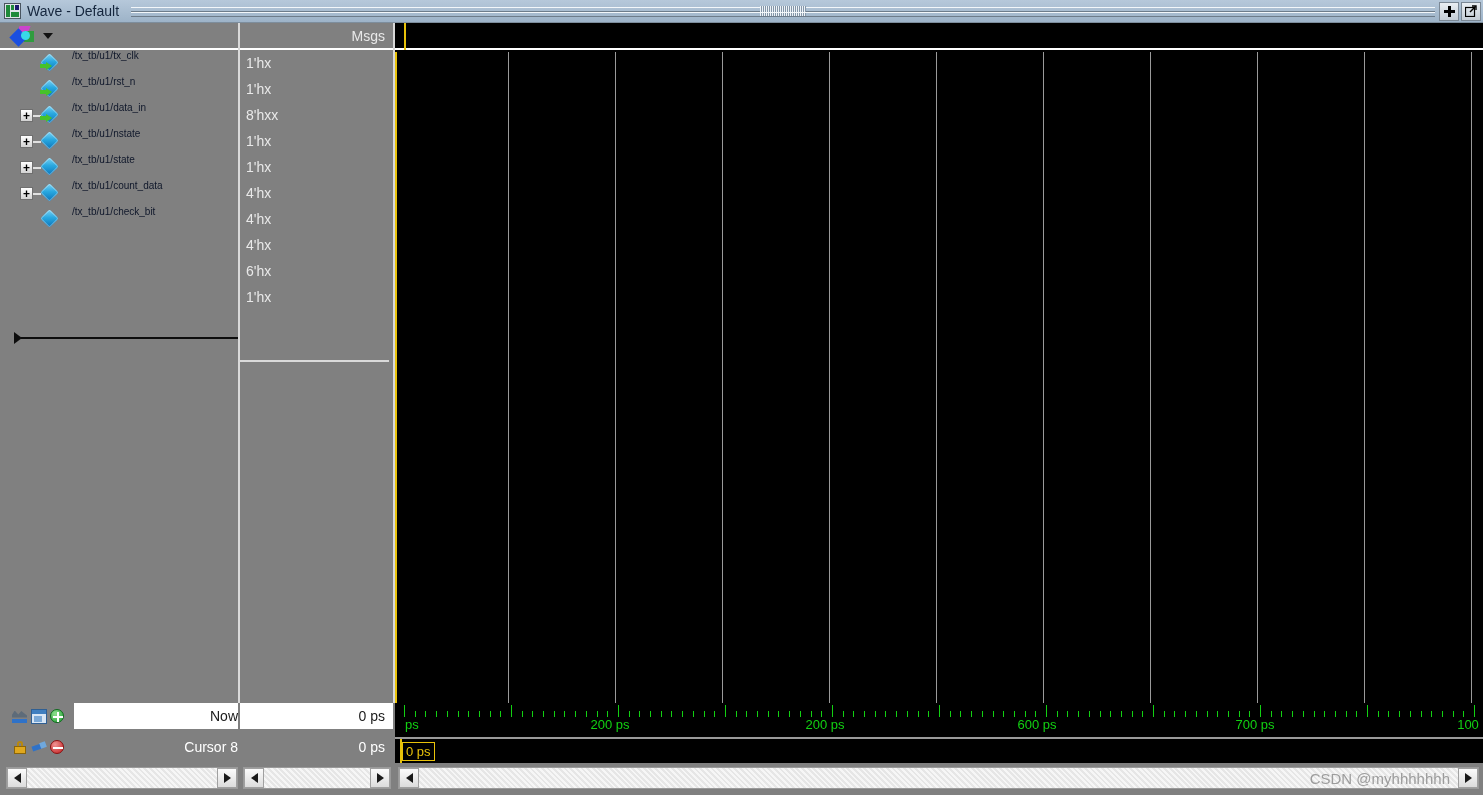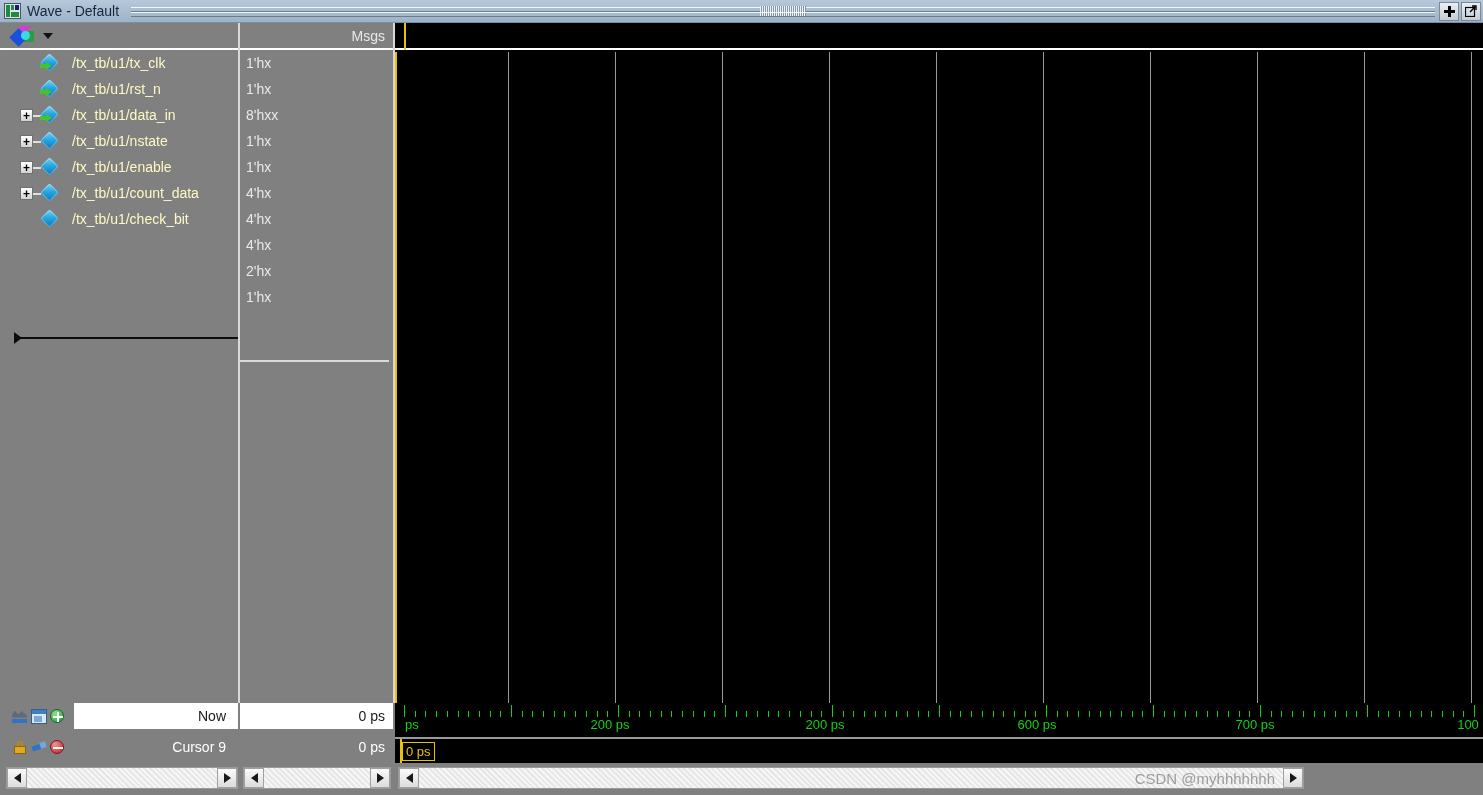--- a/index.html
+++ b/index.html
@@ -82,22 +82,22 @@
     width:0;height:0;border-left:5px solid transparent;border-right:5px solid transparent;
     border-top:6px solid #111; margin-left:3px;
   }
   .head-msgs {
     margin-left:auto; padding-right:8px; font-size:14px; color:#e8e8e8;
   }
 
   
   .rows { position:relative; }
   .srow {
-    height: 26px; display:flex; align-items:center; position:relative;
-    font-size: 14px; color:#fef9c3; white-space:nowrap;
+    height: 26px; display:flex; position:relative;
+    font-size: 10px; color:#0f172a; white-space:nowrap;
   }
   .expander {
     position:absolute; left:20px; top:7px; width:13px; height:13px;
     background: linear-gradient(#ffffff,#d2d2d2);
     border:1px solid #6f6f6f;
     display:flex; align-items:center; justify-content:center;
     font-size:12px; line-height:1; color:#000; font-weight:bold;
   }
   .expander::after { content:"+"; }
   .exp-line {
@@ -159,21 +159,21 @@
   
   .bottom { position:absolute; left:0; top:703px; width:1483px; height:92px; }
 
   .statrow { position:absolute; height:26px; }
   .st-iconcell {
     position:absolute; left:0; width:74px; height:26px; background:#808080;
     display:flex; align-items:center; gap:3px; padding-left:12px;
   }
   .st-label {
     position:absolute; left:74px; width:164px; height:26px;
-    display:flex; align-items:center; justify-content:flex-end; padding-right:12px;
+    display:flex; align-items:center; justify-content:flex-end; padding-right:0;
     font-size:14px; white-space:nowrap;
   }
   .st-value {
     position:absolute; left:240px; width:153px; height:26px;
     display:flex; align-items:center; justify-content:flex-end; padding-right:8px;
     font-size:14px; white-space:nowrap;
   }
   .row-now .st-label, .row-now .st-value { background:#ffffff; color:#1a1a1a; }
   .row-cur .st-label, .row-cur .st-value { background:#808080; color:#ffffff; }
 
@@ -324,21 +324,21 @@
               <span class="diamond"></span>
             </span>
             <span class="sig-name">/tx_tb/u1/nstate</span>
           </div>
           <div class="srow">
             <span class="expander"></span>
             <span class="exp-line"></span>
             <span class="sig-ico">
               <span class="diamond"></span>
             </span>
-            <span class="sig-name">/tx_tb/u1/enable</span>
+            <span class="sig-name">/tx_tb/u1/state</span>
           </div>
           <div class="srow">
             <span class="expander"></span>
             <span class="exp-line"></span>
             <span class="sig-ico">
               <span class="diamond"></span>
             </span>
             <span class="sig-name">/tx_tb/u1/count_data</span>
           </div>
           <div class="srow">
@@ -379,21 +379,21 @@
           <div class="vrow">
             <span>4'hx</span>
           </div>
           <div class="vrow">
             <span>4'hx</span>
           </div>
           <div class="vrow">
             <span>4'hx</span>
           </div>
           <div class="vrow">
-            <span>2'hx</span>
+            <span>6'hx</span>
           </div>
           <div class="vrow">
             <span>1'hx</span>
           </div>
         </div>
       <div class="vals-underline"></div>
     </div>
 
     <div class="vsep" style="left:393px;"></div>
 
@@ -439,21 +439,21 @@
         <div class="ico ico-lock">
             <span class="shk"></span>
             <span class="body"></span>
           </div>
         <div class="ico ico-pen">
             <span class="h"></span>
             <span class="t"></span>
           </div>
         <div class="ico ico-circle ico-minus"></div>
       </div>
-      <div class="st-label">Cursor 9</div>
+      <div class="st-label">Cursor 8</div>
       <div class="st-value">0 ps</div>
     </div>
 
     <div class="ruler" id="ruler">
         <div class="tick major" style="left: 9px; background: rgb(18, 209, 18);"></div>
         <div class="tick minor" style="left: 20px; background: rgb(18, 209, 18);"></div>
         <div class="tick minor" style="left: 30px; background: rgb(18, 209, 18);"></div>
         <div class="tick minor" style="left: 41px; background: rgb(18, 209, 18);"></div>
         <div class="tick minor" style="left: 52px; background: rgb(18, 209, 18);"></div>
         <div class="tick minor" style="left: 63px; background: rgb(18, 209, 18);"></div>
@@ -579,21 +579,21 @@
     <div class="sb" style="left:243px; top:64px; width:148px;">
       <div class="sb-btn">
           <div class="ar ar-l"></div>
         </div>
       <div class="sb-track"></div>
       <div class="sb-btn">
           <div class="ar ar-r"></div>
         </div>
     </div>
 
-    <div class="sb" style="left:398px; top:64px; width:906px;text-align:right;">
+    <div class="sb" style="left:398px; top:64px; width:1081px;text-align:right;">
       <div class="sb-btn">
           <div class="ar ar-l"></div>
         </div>
       <div class="sb-track">
         <div class="watermark">CSDN @myhhhhhhh</div>
       </div>
       <div class="sb-btn">
           <div class="ar ar-r"></div>
         </div>
     </div>

